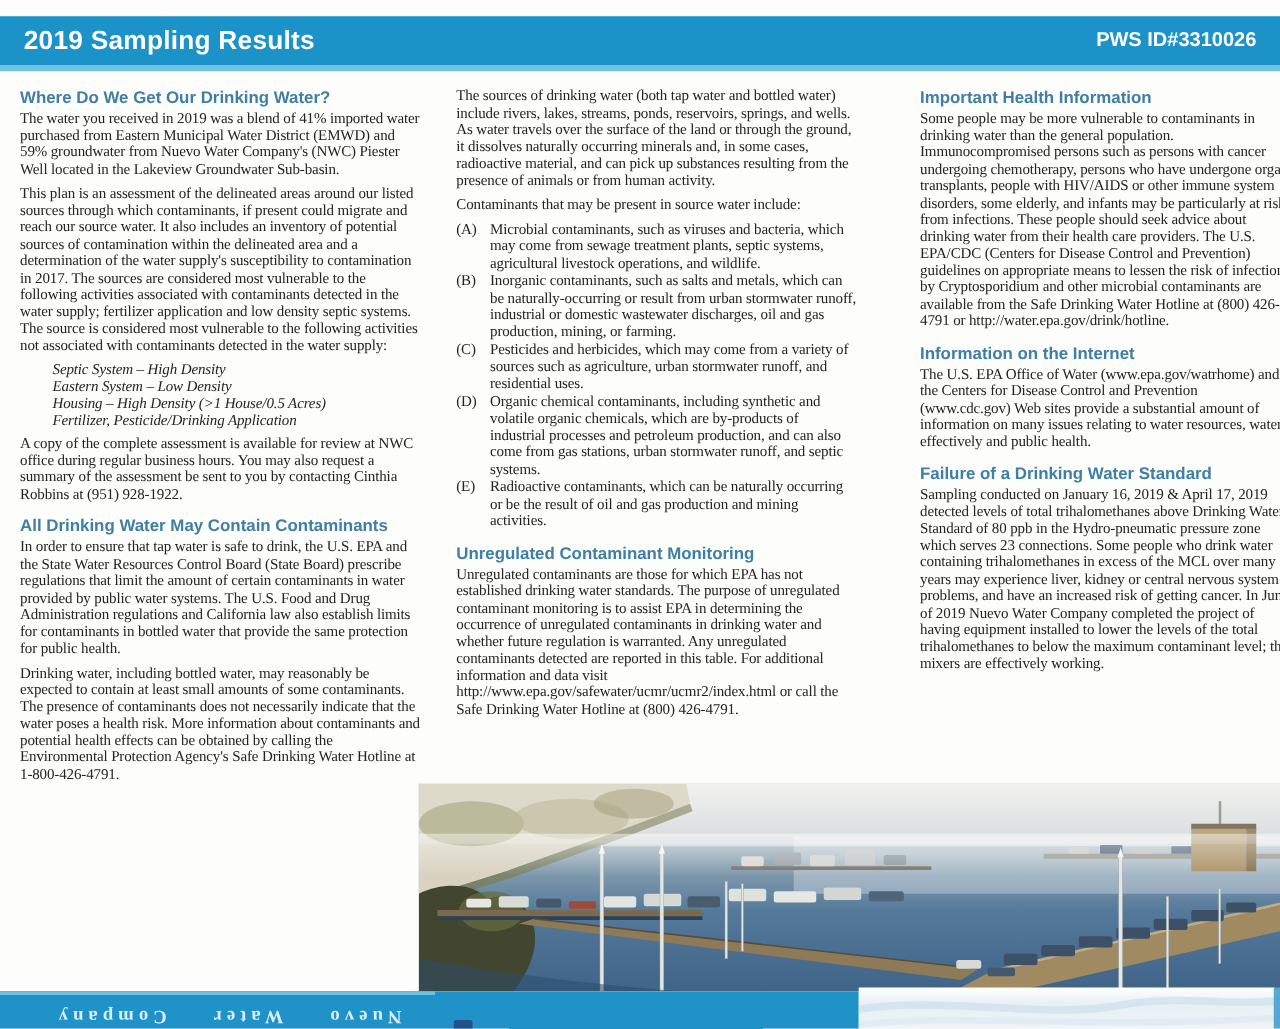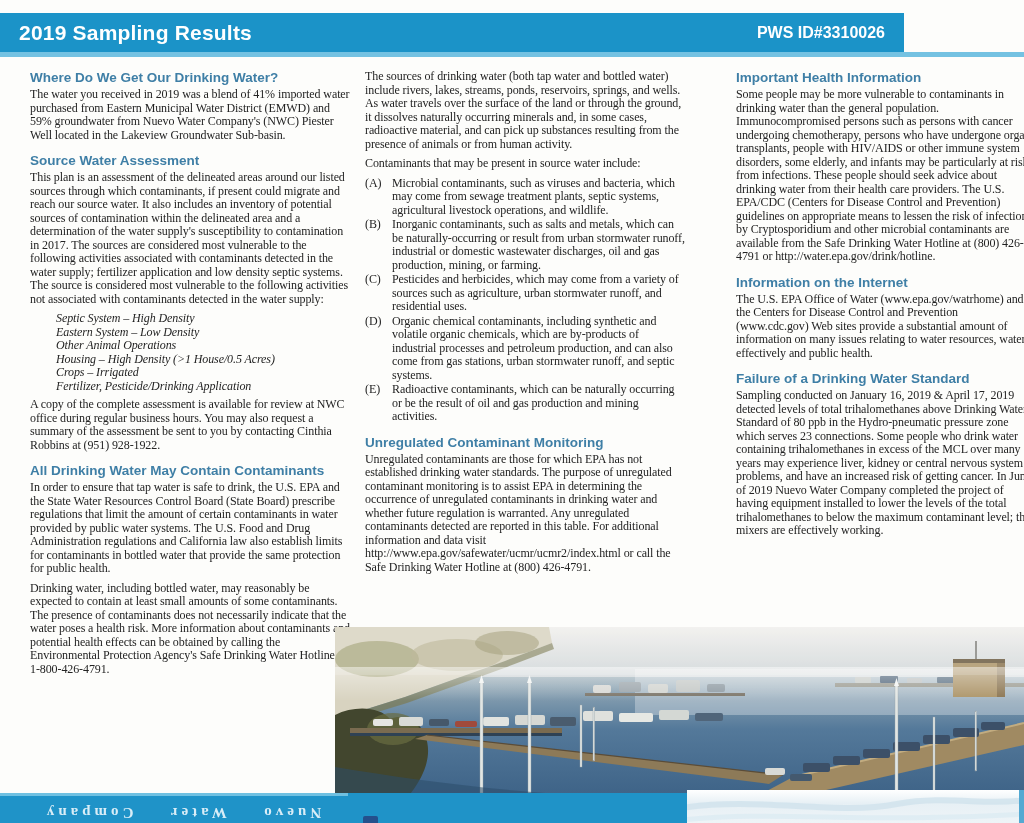--- a/index.html
+++ b/index.html
@@ -3,36 +3,36 @@
 <meta charset="utf-8">
 <style>
   html,body{margin:0;padding:0}
   body{
     width:1024px;height:823px;overflow:hidden;position:relative;
     background:#fdfdfb;color:#232323;
     font-family:"Liberation Serif", serif;
   }
   
   .header-bar{
-    position:absolute;left:0;top:13px;width:904px;height:39px;
+    position:absolute;left:0;top:13px;width:1024px;height:39px;
     background:#1b93c8;display:flex;align-items:center;justify-content:space-between;
     padding:0 19px;box-sizing:border-box;
   }
   .header-accent{position:absolute;left:0;top:52px;width:1024px;height:5px;background:#74c2e2}
   .page-title{
     font-family:"Liberation Sans", sans-serif;font-weight:bold;
     font-size:21px;color:#ffffff;letter-spacing:.2px;
   }
   .pws-id{
     font-family:"Liberation Sans", sans-serif;font-weight:bold;
     font-size:16px;color:#ffffff;
   }
   
   .col{position:absolute;top:70px;font-size:12px;line-height:13.5px;letter-spacing:-0.1px}
-  #col1{left:30px;width:321px}
+  #col1{left:16px;width:321px}
   #col2{left:365px;width:321px}
   #col3{left:736px;width:297px}
   h3.sec{
     font-family:"Liberation Sans", sans-serif;font-weight:bold;
     color:#3f7fa6;font-size:13.5px;line-height:15px;margin:11px 0 3px 0;letter-spacing:0;
   }
   .col > .section:first-child h3.sec{margin-top:0}
   .col p{margin:0 0 6px 0}
   .ital-list{font-style:italic;margin:1px 0 5px 26px}
   .ital-list div{line-height:13.5px}
@@ -71,28 +71,25 @@
   <div class="pws-id">PWS ID#3310026</div>
 </div>
 <div class="header-accent"></div>
 
 <div class="col" id="col1">
   <div class="section">
     <h3 class="sec">Where Do We Get Our Drinking Water?</h3>
     <p>The water you received in 2019 was a blend of 41% imported water purchased from Eastern Municipal Water District (EMWD) and 59% groundwater from Nuevo Water Company's (NWC) Piester Well located in the Lakeview Groundwater Sub-basin.</p>
   </div>
   <div class="section">
-    <h3 class="sec">Source Water Assessment</h3>
     <p>This plan is an assessment of the delineated areas around our listed sources through which contaminants, if present could migrate and reach our source water.  It also includes an inventory of potential sources of contamination within the delineated area and a determination of the water supply's susceptibility to contamination in 2017.  The sources are considered most vulnerable to the following activities associated with contaminants detected in the water supply; fertilizer application and low density septic systems. The source is considered most vulnerable to the following activities not associated with contaminants detected in the water supply:</p>
     <div class="ital-list">
       <div>Septic System – High Density</div>
       <div>Eastern System – Low Density</div>
-      <div>Other Animal Operations</div>
       <div>Housing – High Density (&gt;1 House/0.5 Acres)</div>
-      <div>Crops – Irrigated</div>
       <div>Fertilizer, Pesticide/Drinking Application</div>
     </div>
     <p>A copy of the complete assessment is available for review at NWC office during regular business hours.  You may also request a summary of the assessment be sent to you by contacting Cinthia Robbins at (951) 928-1922.</p>
   </div>
   <div class="section">
     <h3 class="sec">All Drinking Water May Contain Contaminants</h3>
     <p>In order to ensure that tap water is safe to drink, the U.S. EPA and the State Water Resources Control Board (State Board) prescribe regulations that limit the amount of certain contaminants in water provided by public water systems. The U.S. Food and Drug Administration regulations and California law also establish limits for contaminants in bottled water that provide the same protection for public health.</p>
     <p>Drinking water, including bottled water, may reasonably be expected to contain at least small amounts of some contaminants.  The presence of contaminants does not necessarily indicate that the water poses a health risk.  More information about contaminants and potential health effects can be obtained by calling the Environmental Protection Agency's Safe Drinking Water Hotline at 1-800-426-4791.</p>
   </div>
 </div>

